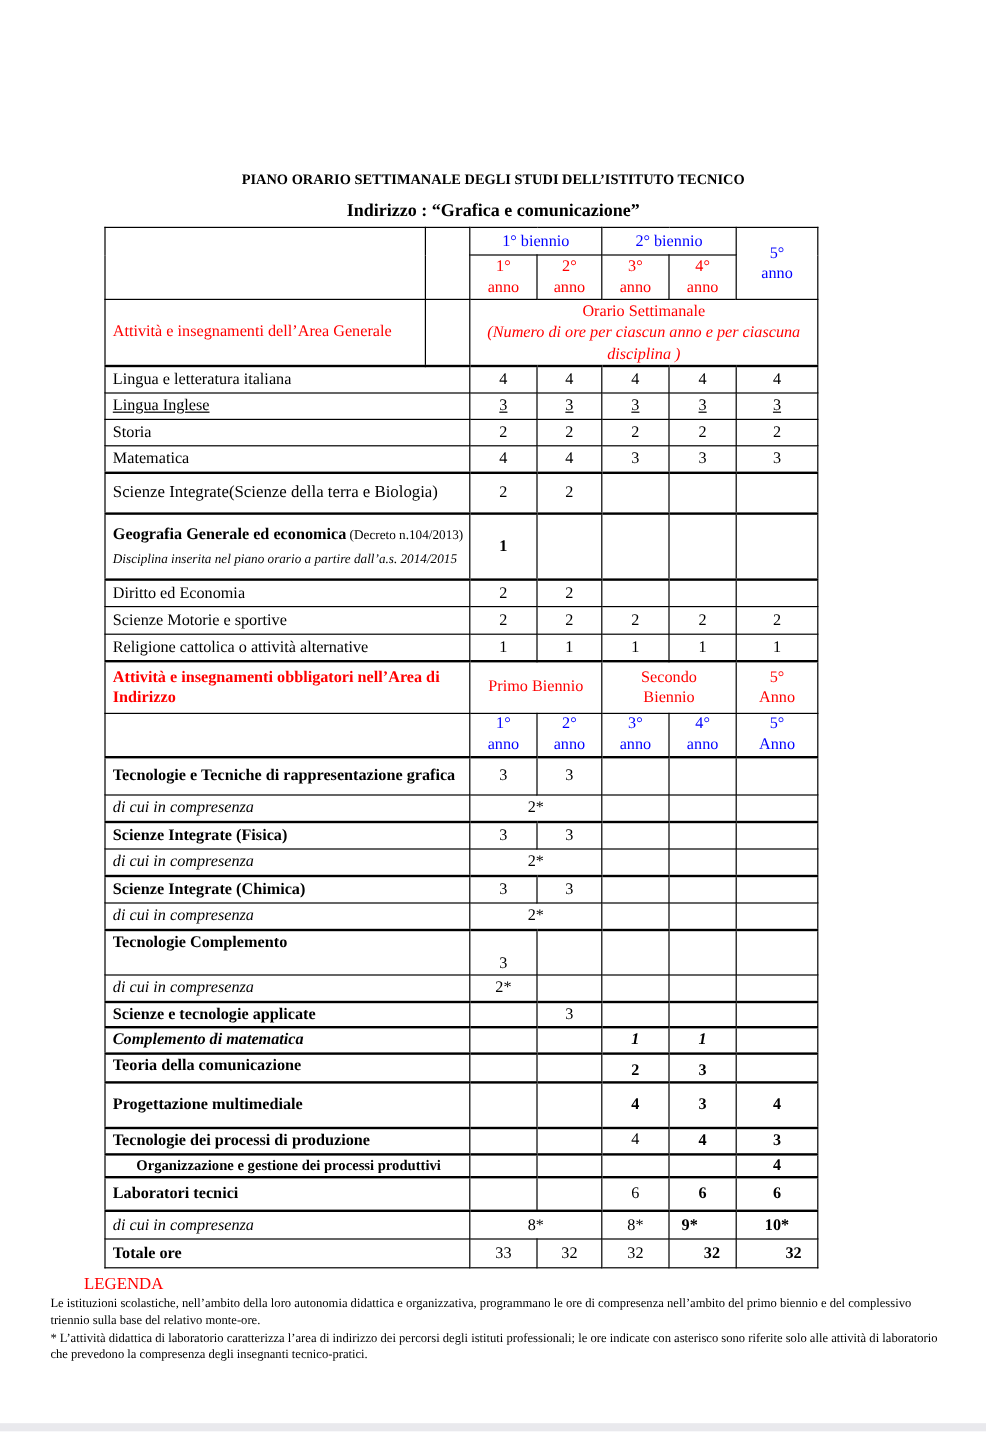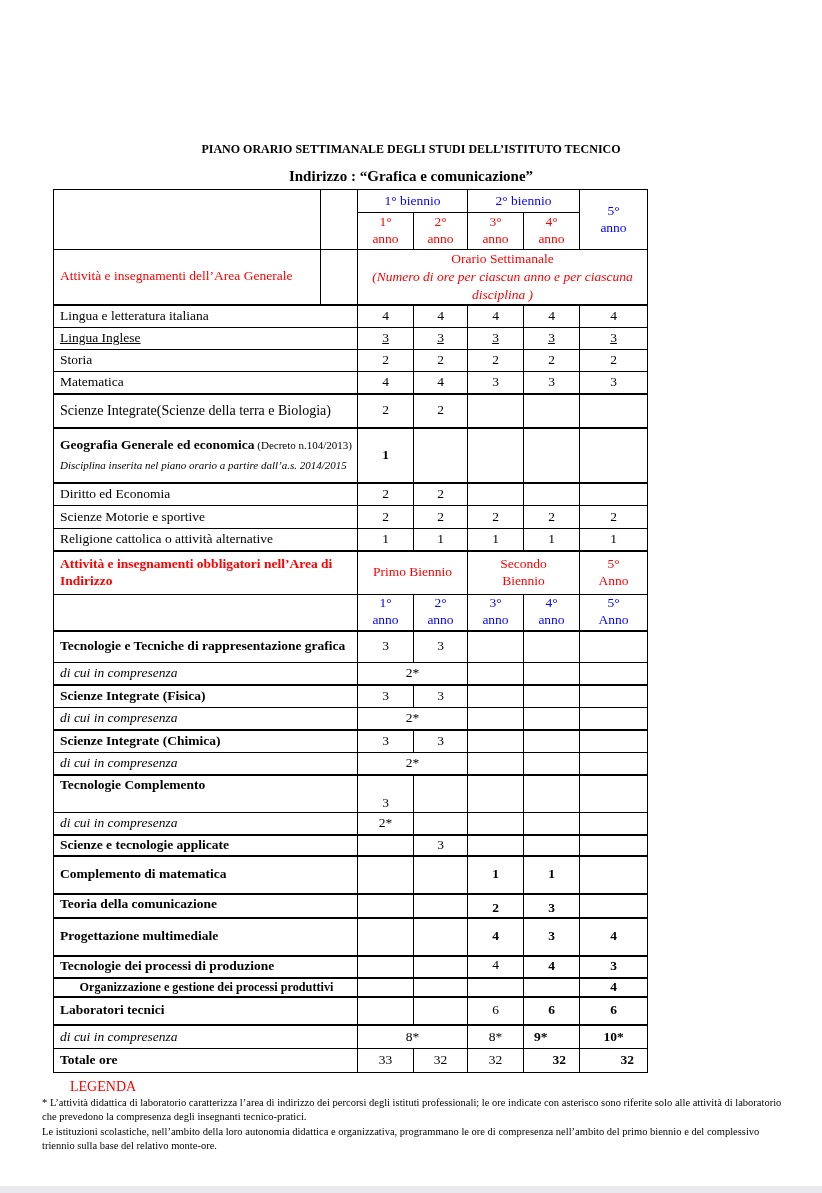--- a/index.html
+++ b/index.html
@@ -10,21 +10,21 @@
   .doc-title{
     margin:4px;padding-top:138px;text-align:center;
     font-size:12px;font-weight:bold;
   }
   .doc-subtitle{
     margin:11px 0 0 0;text-align:center;
     font-size:15px;font-weight:bold;
   }
   table.timetable{
     border-collapse:collapse;table-layout:fixed;
-    width:594px;margin:4px 0 0 53px;
+    width:594px;margin:4px 0 0 87px;
     border:1.5px solid #000;
   }
   td{border:1px solid #000;overflow:hidden;}
   tr.bt td{border-top-width:2px;}
   .val{text-align:center;vertical-align:middle;font-size:13.5px;line-height:1.25;padding:0;}
   .lbl{text-align:left;vertical-align:middle;font-size:13.5px;line-height:1.25;padding:1px 4px 1px 6px;}
   .narrow{padding:0;}
   .red{color:#ff0000;}
   .blue{color:#0000ff;}
   .b{font-weight:bold;}
@@ -246,21 +246,21 @@
         <td class="val"></td>
       </tr>
       <tr class="bt" style="height: 21px;">
         <td colspan="2" class="lbl b">Scienze e tecnologie applicate</td>
         <td class="val"></td>
         <td class="val">3</td>
         <td class="val"></td>
         <td class="val"></td>
         <td class="val"></td>
       </tr>
-      <tr class="bt" style="height: 38px;">
+      <tr class="bt" style="height: 22px; font-style: italic;">
         <td colspan="2" class="lbl b">Complemento di matematica</td>
         <td class="val"></td>
         <td class="val"></td>
         <td class="val b">1</td>
         <td class="val b">1</td>
         <td class="val"></td>
       </tr>
       <tr class="bt" style="height: 24px;">
         <td colspan="2" class="lbl b" style="vertical-align: top;">Teoria della comunicazione</td>
         <td class="val"></td>
@@ -314,17 +314,17 @@
         <td class="val">32</td>
         <td class="val">32</td>
         <td class="val b ar">32</td>
         <td class="val b ar">32</td>
       </tr>
     </tbody>
 </table>
 
 <div class="legend">
   <div class="legend-title">LEGENDA</div>
+  <div class="legend-text">Le istituzioni scolastiche, nell’ambito della loro autonomia didattica e organizzativa, programmano le ore di compresenza nell’ambito del primo biennio e del complessivo triennio sulla base del relativo monte-ore.</div>
   <div class="legend-text">* L’attività didattica di laboratorio caratterizza l’area di indirizzo dei percorsi degli istituti professionali; le ore indicate con asterisco sono riferite solo alle attività di laboratorio che prevedono la compresenza degli insegnanti tecnico-pratici.</div>
-  <div class="legend-text">Le istituzioni scolastiche, nell’ambito della loro autonomia didattica e organizzativa, programmano le ore di compresenza nell’ambito del primo biennio e del complessivo triennio sulla base del relativo monte-ore.</div>
 </div>
 
 <div class="bottom-strip" style="background: rgb(233, 233, 237);"></div>
 
 </body></html>

